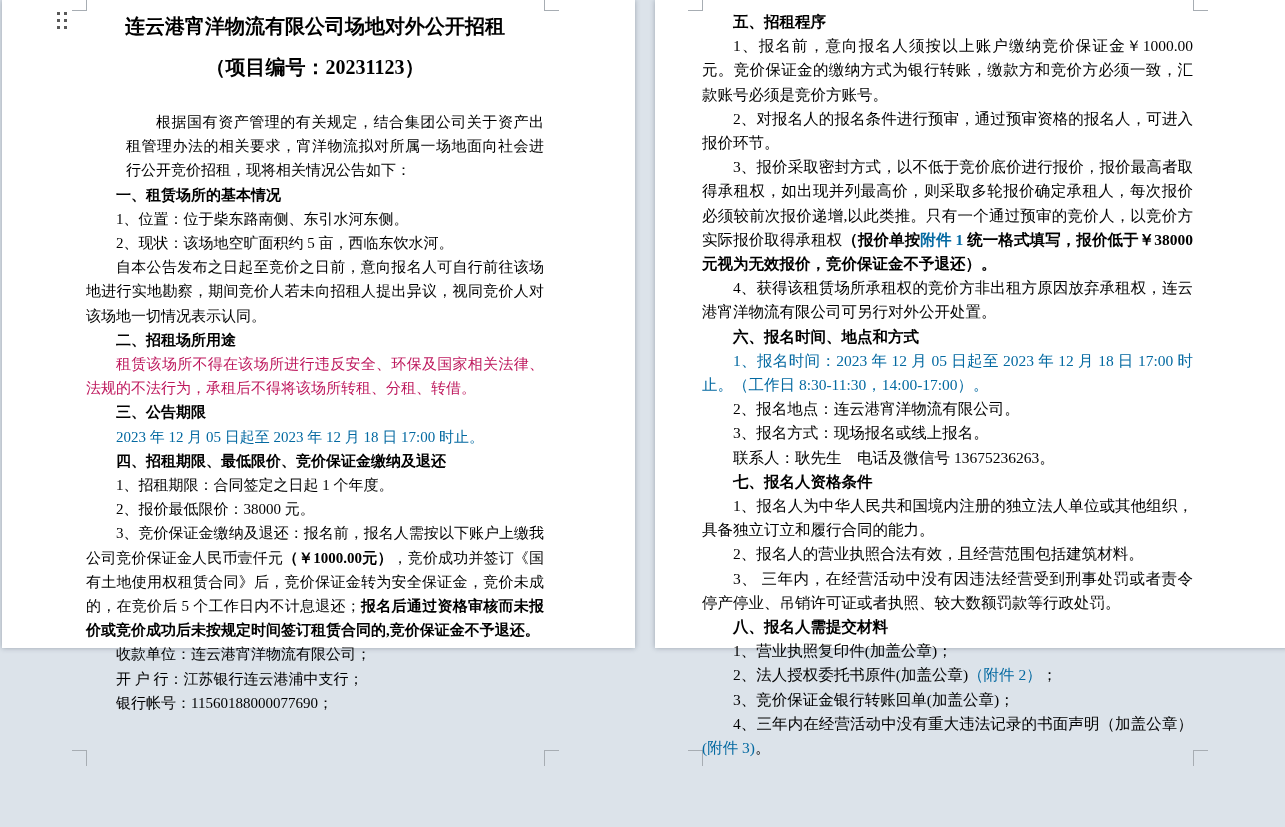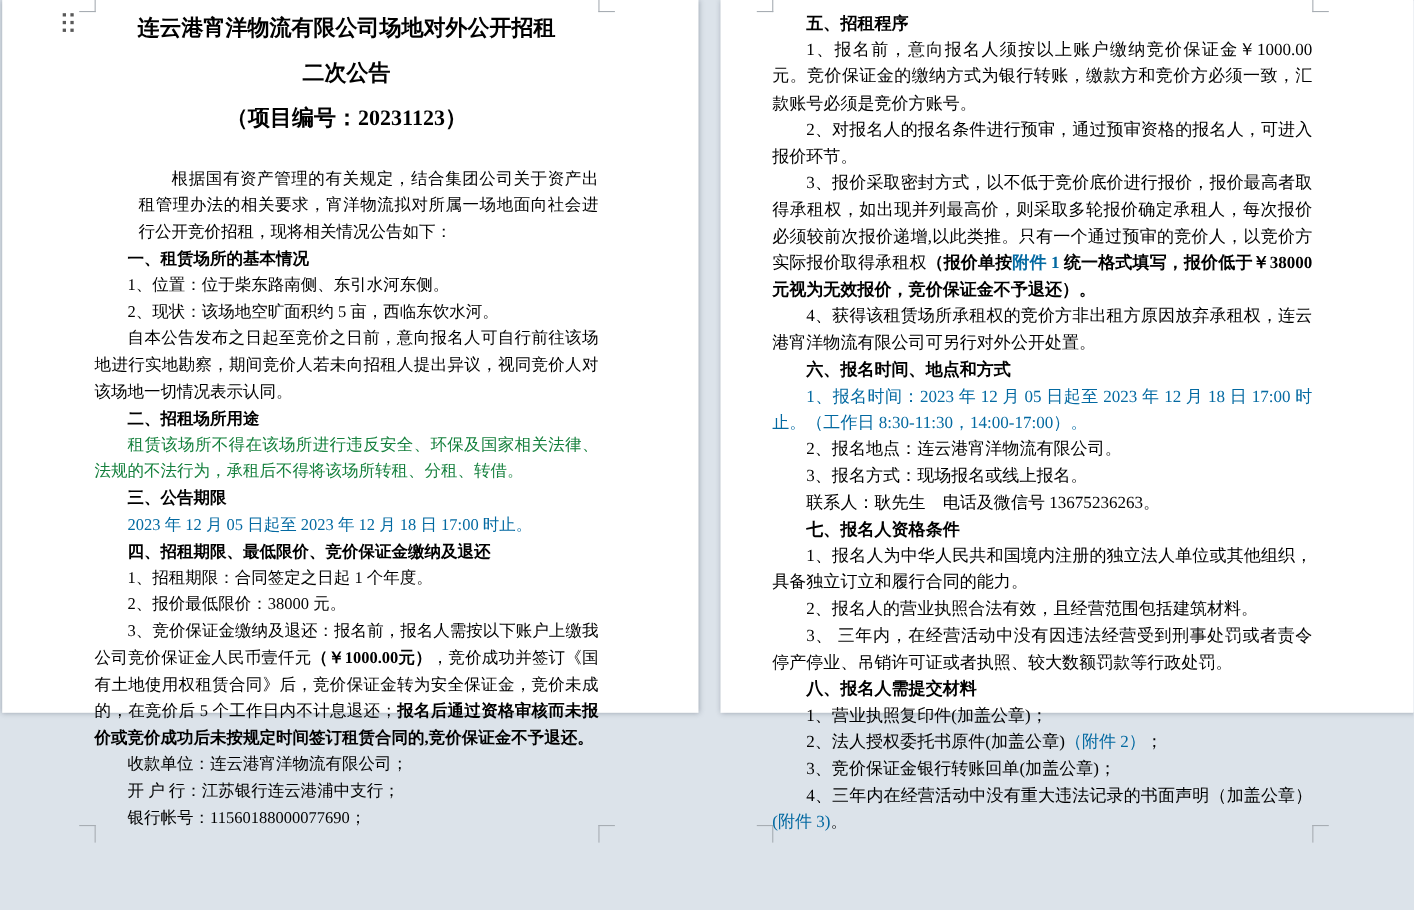--- a/index.html
+++ b/index.html
@@ -22,21 +22,21 @@
   .page-right .content p{font-size:15.5px;line-height:24.2px;}
   p{margin:0;}
   p.body,p.heading{text-align:justify;text-indent:2em;}
   p.heading{font-weight:bold;font-family:Liberation Sans, sans-serif;}
   p.title{font-weight:bold;text-align:center;text-indent:0;
     font-size:20px !important;line-height:41px !important;}
   p.body-start{margin-top:22px;margin-left:40px;}
   .b{font-weight:bold;}
   .u{text-underline-offset:3px;}
   .red{color:#0369a1;}
-  .blue{color:#15803d;}
+  .blue{color:#be185d;}
   
   .crop{position:absolute;border:0 solid #a7adb3;}
   .crop.tl,.crop.tr{top:-6px;width:14px;height:16px;border-bottom-width:1px;}
   .crop.bl,.crop.br{top:750px;width:14px;height:15px;border-top-width:1px;}
   .crop.tl,.crop.bl{border-right-width:1px;}
   .crop.tr,.crop.br{border-left-width:1px;}
   .page-left .crop.tl,.page-left .crop.bl{left:70px;}
   .page-left .crop.tr,.page-left .crop.br{left:542px;}
   .page-right .crop.tl,.page-right .crop.bl{left:33px;}
   .page-right .crop.tr,.page-right .crop.br{left:538px;}
@@ -59,21 +59,20 @@
   <span class="drag-handle">
     <i></i>
       <i></i>
       <i></i>
       <i></i>
       <i></i>
       <i></i>
   </span>
   <div class="content">
       <p class="title"><span>连云港宵洋物流有限公司场地对外公开招租</span></p>
-      <p class="title"><span>二次公告</span></p>
       <p class="title"><span>（项目编号：20231123）</span></p>
       <p class="body body-start"><span>根据国有资产管理的有关规定，结合集团公司关于资产出租管理办法的相关要求，宵洋物流拟对所属一场地面向社会进行公开竞价招租，现将相关情况公告如下：</span></p>
       <p class="heading"><span>一、租赁场所的基本情况</span></p>
       <p class="body"><span>1、位置：位于柴东路南侧、东引水河东侧。</span></p>
       <p class="body"><span>2、现状：该场地空旷面积约 5 亩，西临东饮水河。</span></p>
       <p class="body"><span>自本公告发布之日起至竞价之日前，意向报名人可自行前往该场地进行实地勘察，期间竞价人若未向招租人提出异议，视同竞价人对该场地一切情况表示认同。</span></p>
       <p class="heading"><span>二、招租场所用途</span></p>
       <p class="body"><span class="blue">租赁该场所不得在该场所进行违反安全、环保及国家相关法律、法规的不法行为，承租后不得将该场所转租、分租、转借。</span></p>
       <p class="heading"><span>三、公告期限</span></p>
       <p class="body"><span class="red">2023 年 12 月 05 日起至 2023 年 12 月 18 日 17:00 时止。</span></p>

